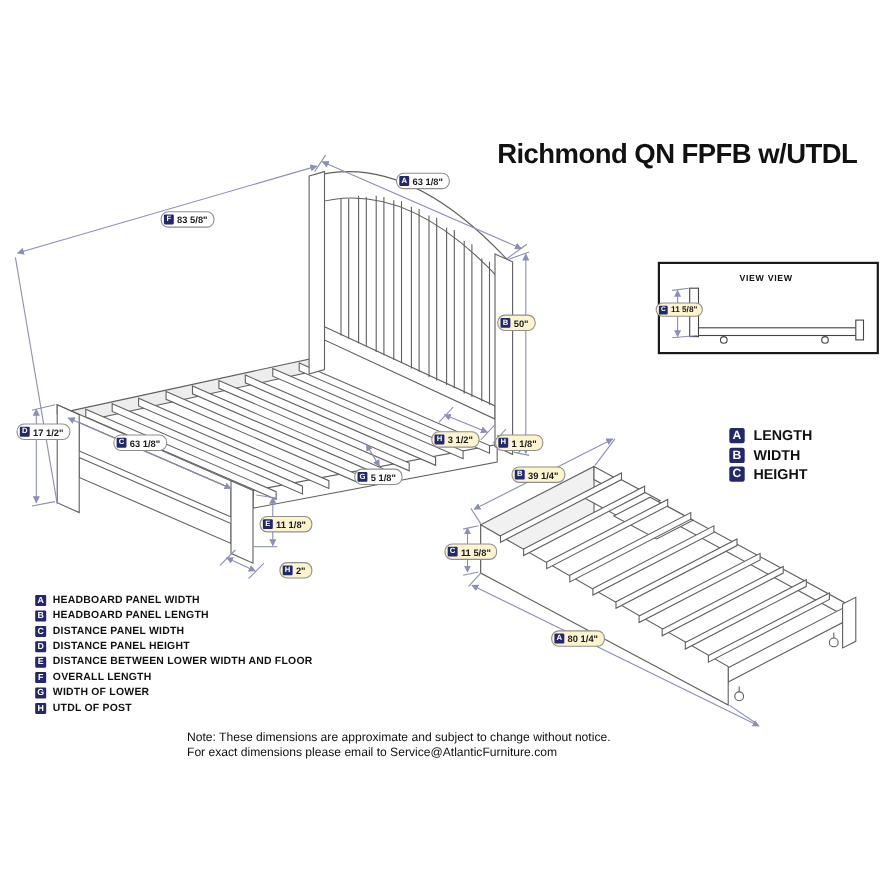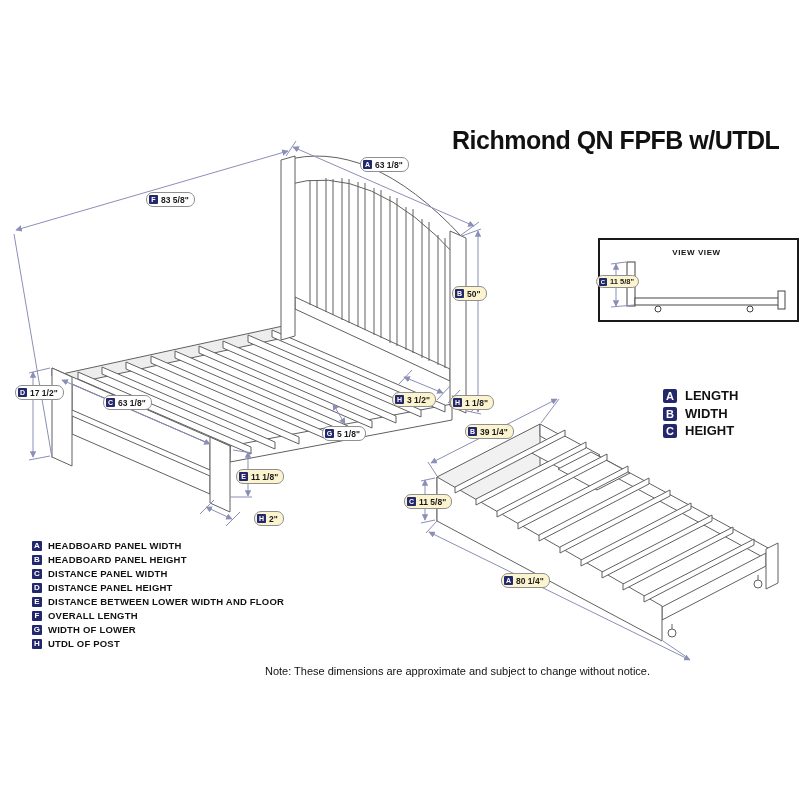--- a/index.html
+++ b/index.html
@@ -26,21 +26,21 @@
   .abc-row{position:absolute;display:flex;align-items:center;gap:8px;
         font:700 13px "Liberation Sans",sans-serif;color:#111;z-index:2;}
   .abc-row .b{width:14px;height:14px;background:#23276b;color:#fff;font:700 11px "Liberation Sans",sans-serif;
         display:flex;align-items:center;justify-content:center;border-radius:2px;}
 
   .legend-row{position:absolute;left:32px;display:flex;align-items:center;gap:6px;
         font:700 9.5px "Liberation Sans",sans-serif;color:#111;letter-spacing:.2px;z-index:2;}
   .legend-row .b{width:10px;height:10px;background:#23276b;color:#fff;font:700 8px "Liberation Sans",sans-serif;
         display:flex;align-items:center;justify-content:center;border-radius:1px;}
 
-  .note{position:absolute;left:170px;top:665px;width:480px;text-align:right;
+  .note{position:absolute;left:170px;top:665px;width:480px;text-align:left;
         font:400 11px "Liberation Sans",sans-serif;color:#111;line-height:13px;z-index:2;}
 </style>
 </head>
 <body>
 
 <div class="canvas">
 
   <svg width="800" height="800" viewBox="0 0 800 800">
     <defs>
       <marker id="ar" viewBox="0 0 10 10" refX="9" refY="5" markerWidth="6.5" markerHeight="6.5" orient="auto-start-reverse">
@@ -257,21 +257,21 @@
     <span class="b">C</span>
     <span>HEIGHT</span>
   </div>
 
   <div class="legend-row" style="top:540px">
     <span class="b">A</span>
     <span>HEADBOARD PANEL WIDTH</span>
   </div>
   <div class="legend-row" style="top:554px">
     <span class="b">B</span>
-    <span>HEADBOARD PANEL HEIGHT</span>
+    <span>HEADBOARD PANEL LENGTH</span>
   </div>
   <div class="legend-row" style="top:568px">
     <span class="b">C</span>
     <span>DISTANCE PANEL WIDTH</span>
   </div>
   <div class="legend-row" style="top:582px">
     <span class="b">D</span>
     <span>DISTANCE PANEL HEIGHT</span>
   </div>
   <div class="legend-row" style="top:596px">
@@ -286,15 +286,16 @@
     <span class="b">G</span>
     <span>WIDTH OF LOWER</span>
   </div>
   <div class="legend-row" style="top:638px">
     <span class="b">H</span>
     <span>UTDL OF POST</span>
   </div>
 
   <div class="note">
     <div>Note: These dimensions are approximate and subject to change without notice.</div>
+    <div>For exact dimensions please email to Service@AtlanticFurniture.com</div>
   </div>
 
 </div>
 
 </body></html>

